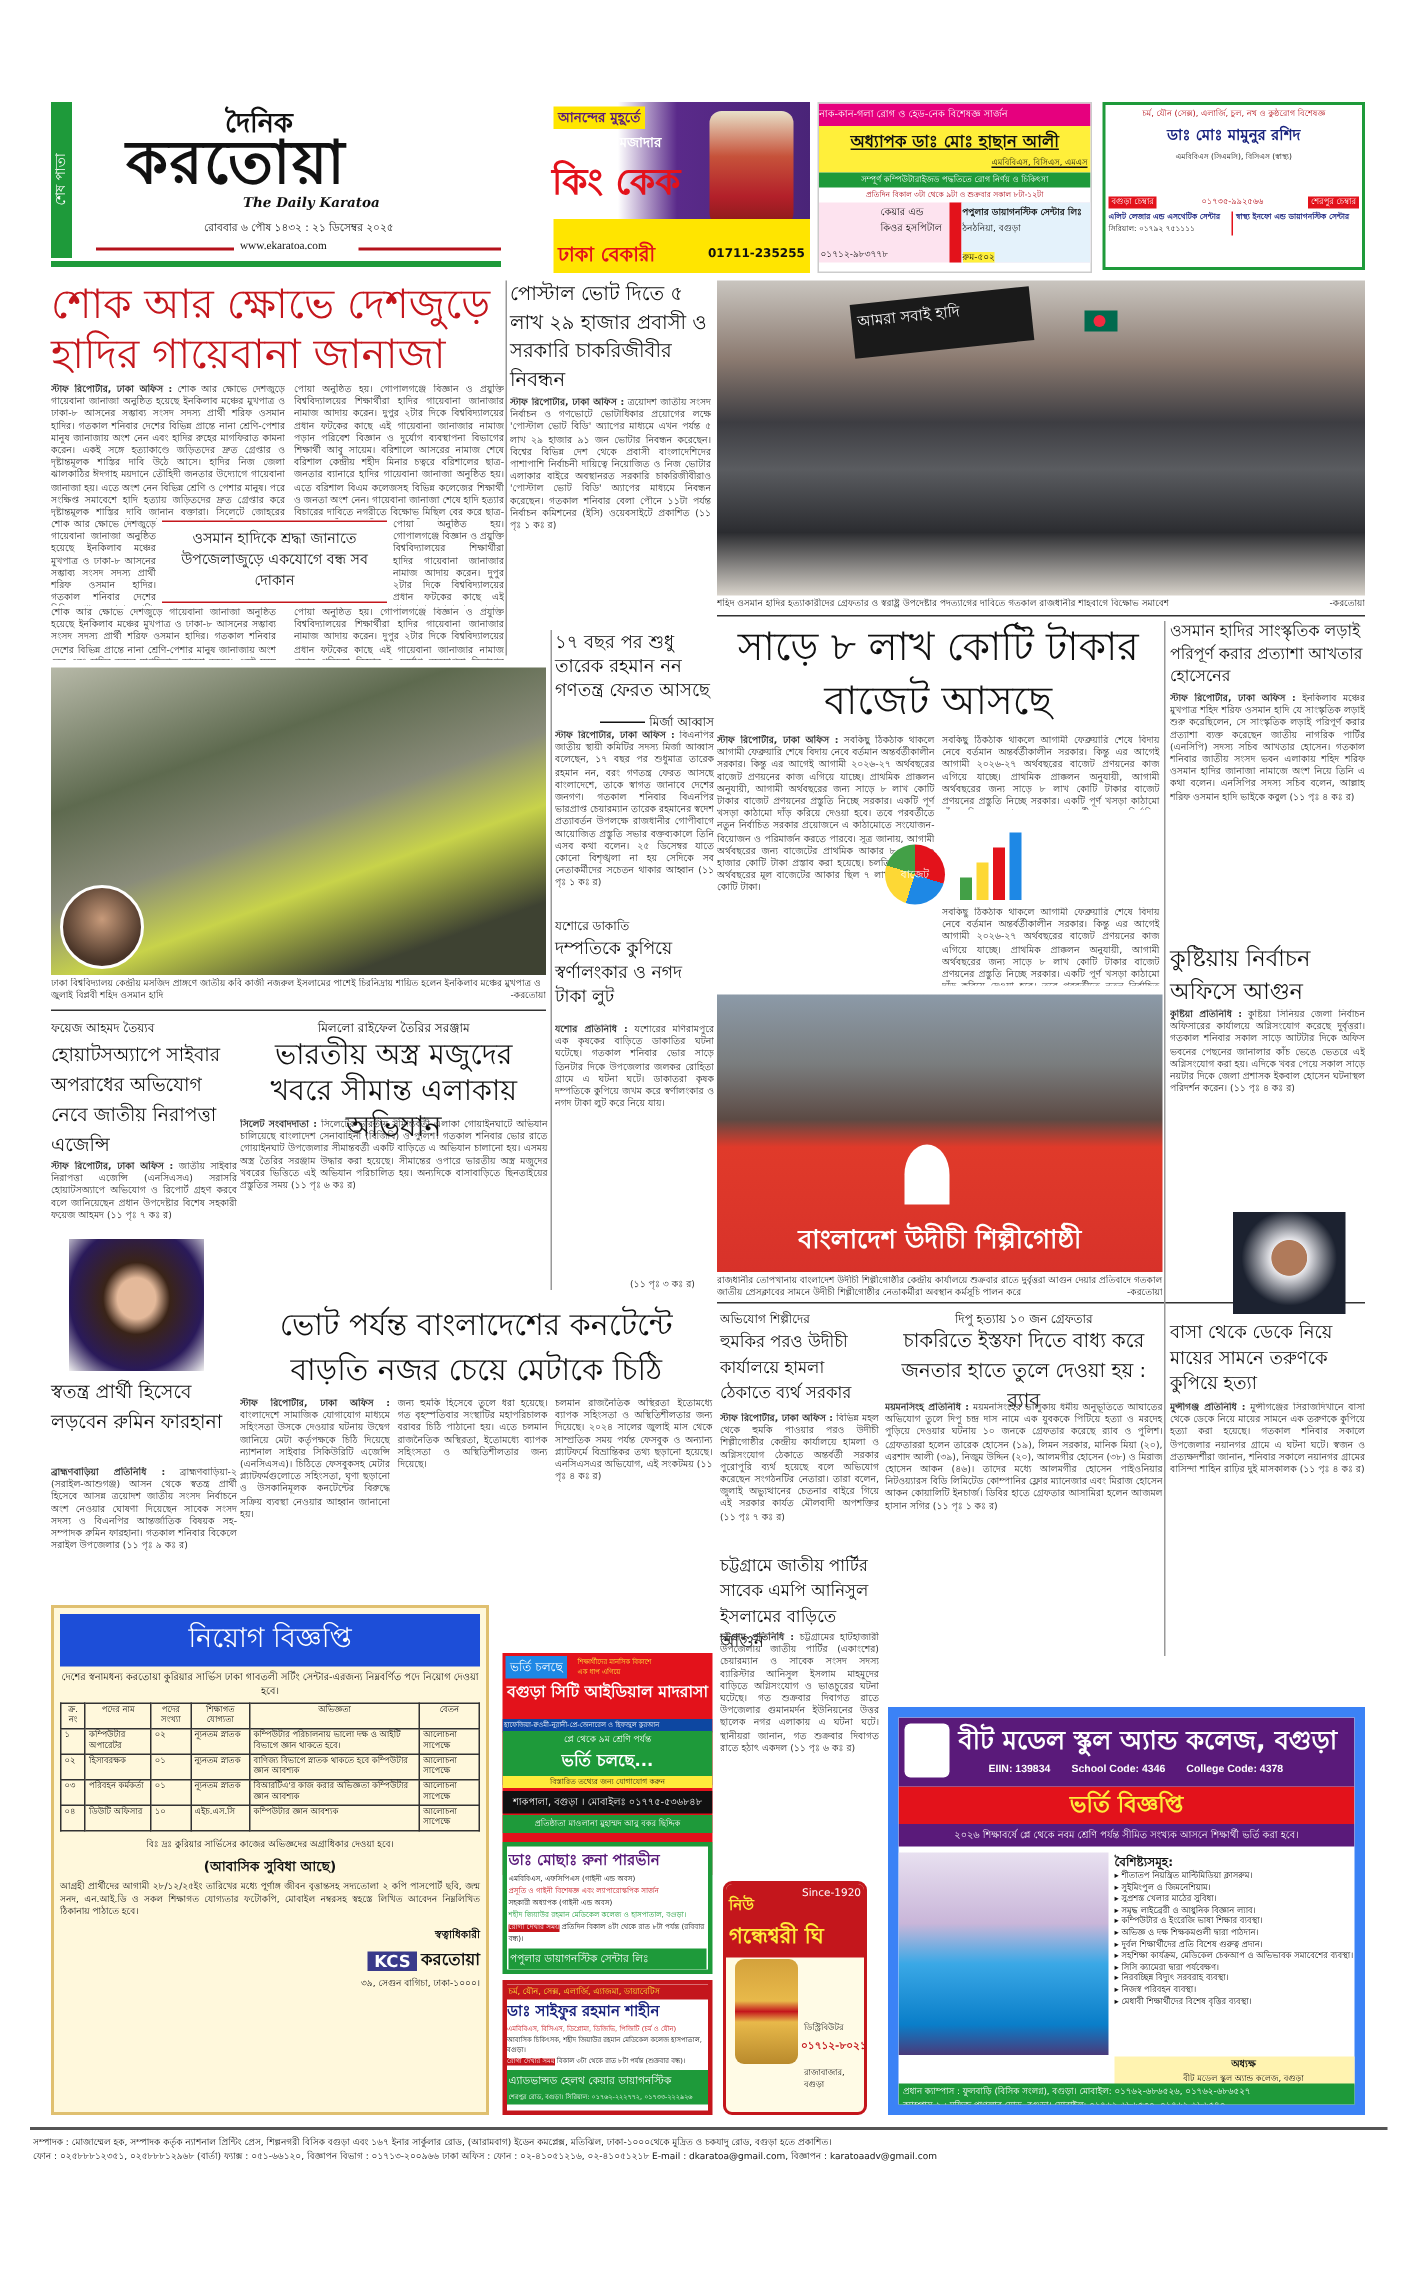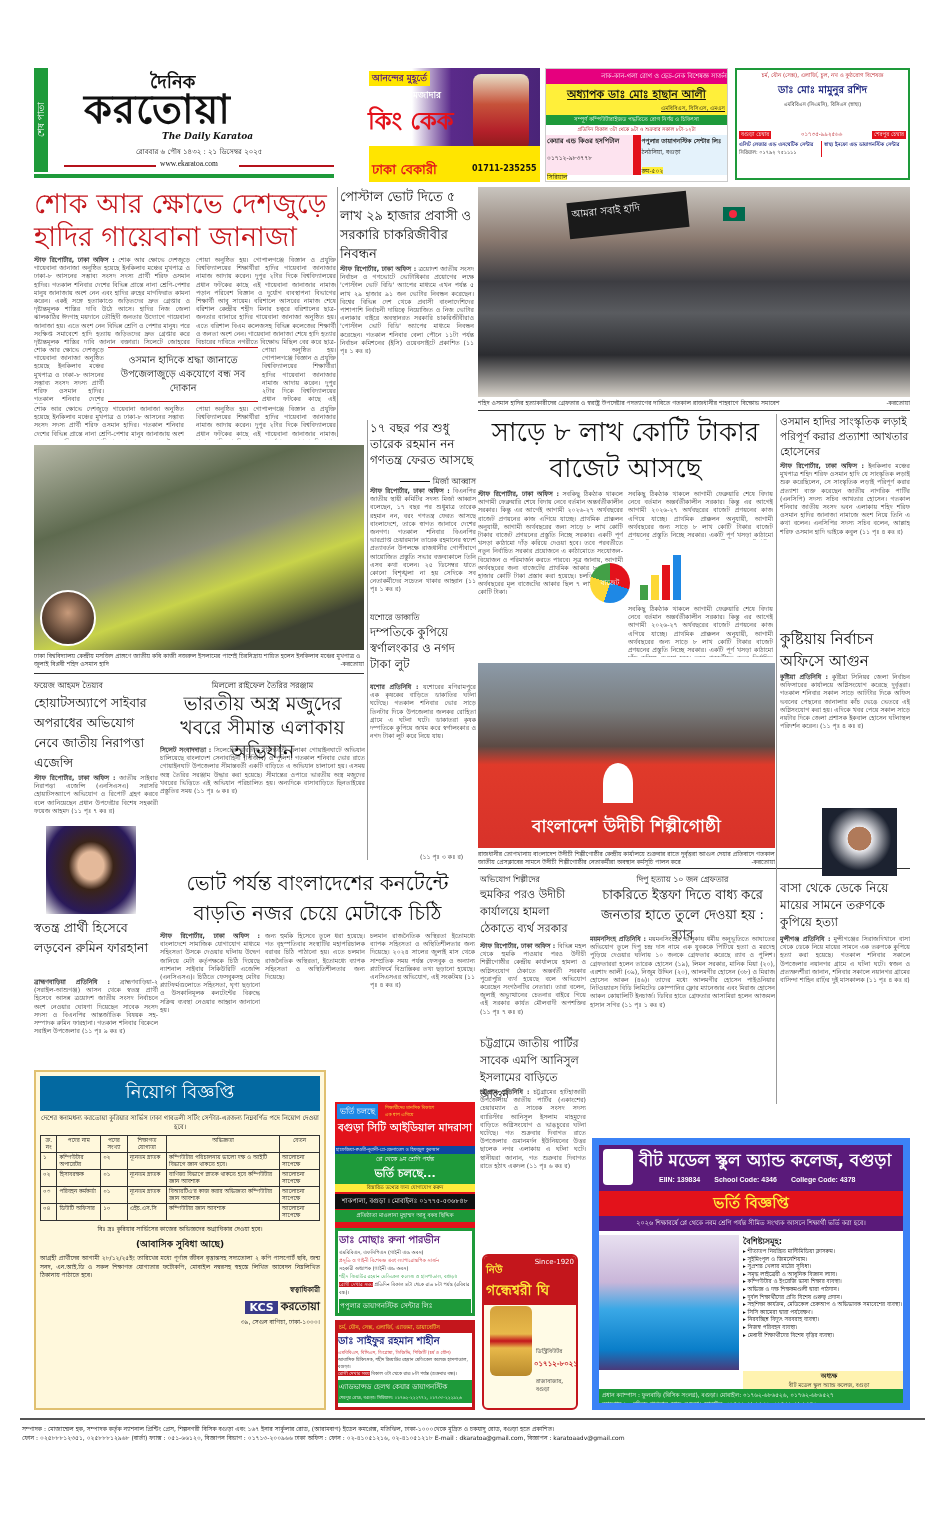--- a/index.html
+++ b/index.html
@@ -37,30 +37,30 @@
   <div class="abs" style="left:25px;top:34px;color:#e3121b;font-size:24px;font-weight:900;">কিং কেক</div>
   <div class="abs" style="left:130px;top:6px;width:56px;height:76px;border-radius:8px;background:linear-gradient(180deg,#e8e0c8,#c6523a 40%,#b3202a 75%,#8a1a1a);"></div>
   <div class="abs" style="left:26px;top:78px;width:171px;height:36px;background:#ffe500;">
     <div class="abs" style="left:3px;top:2px;font-size:7px;color:#5a1a7a;font-weight:bold;margin-top:40px;">পরিবেশক নিয়োগ চলছে...</div>
     <div class="abs" style="left:3px;top:14px;font-size:13px;color:#e3121b;font-weight:900;">ঢাকা বেকারী</div>
     <div class="abs" style="left:103px;top:18px;font-size:8px;color:#111;font-weight:bold;">01711-235255</div>
   </div>
 </div>
 
 <div class="abs ad" style="left:545px;top:68px;width:183px;height:114px;background:#fff;border:1px solid #ccc;">
-  <div style="background:#e6007e;color:#fff;font-size:6.5px;text-align:right;padding:2px 0;">নাক-কান-গলা রোগ ও হেড-নেক বিশেষজ্ঞ সার্জন</div>
+  <div style="background:#e6007e;color:#fff;font-size:6.5px;text-align:left;padding:2px 0;">নাক-কান-গলা রোগ ও হেড-নেক বিশেষজ্ঞ সার্জন</div>
   <div style="background:#ffef3a;padding:2px;text-decoration:underline;">
     <div style="font-size:11px;font-weight:900;color:#111;text-align:center;">অধ্যাপক ডাঃ মোঃ হাছান আলী</div>
     <div style="font-size:5.5px;text-align:right;">এমবিবিএস, বিসিএস, এমএস</div>
   </div>
   <div style="background:#1e9a3a;color:#fff;font-size:5.5px;text-align:center;padding:1px;">সম্পূর্ণ কম্পিউটারাইজড পদ্ধতিতে রোগ নির্ণয় ও চিকিৎসা</div>
   <div style="font-size:5px;text-align:center;color:#a01;padding:1px;">প্রতিদিন বিকাল ৩টা থেকে ৯টা ও শুক্রবার সকাল ৮টা-১২টা</div>
   <div style="display:flex;background:#fde3ef;height:40px;">
     <div style="flex:1;padding:1px;">
-      <div style="font-size:6.5px;font-weight:bold;">কেয়ার এন্ড কিওর হসপিটাল</div>
+      <div style="font-size:6.5px;font-weight:normal;padding-left:40px;">কেয়ার এন্ড কিওর হসপিটাল</div>
       <div style="font-size:6px;margin-top:6px;">০১৭১২-৯৮৩৭৭৮</div>
       <span style="font-size:6px;background:#ffef3a;">সিরিয়াল</span>
     </div>
     <div style="width:8px;background:#e3121b;"></div>
     <div style="flex:1;padding:1px;background:#e4f2fb;">
       <div style="font-size:6px;font-weight:bold;">পপুলার ডায়াগনস্টিক সেন্টার লিঃ</div>
       <div style="font-size:6px;">ঠনঠনিয়া, বগুড়া</div>
       <span style="font-size:6px;background:#ffef3a;">রুম-৫০২</span>
     </div>
   </div>
@@ -192,21 +192,21 @@
 <div class="abs txt" style="left:480px;top:942px;width:106px;height:90px;"><b>স্টাফ রিপোর্টার, ঢাকা অফিস :</b> <span>বিভিন্ন মহল থেকে হুমকি পাওয়ার পরও উদীচী শিল্পীগোষ্ঠীর কেন্দ্রীয় কার্যালয়ে হামলা ও অগ্নিসংযোগ ঠেকাতে অন্তর্বর্তী সরকার পুরোপুরি ব্যর্থ হয়েছে বলে অভিযোগ করেছেন সংগঠনটির নেতারা। তারা বলেন, জুলাই অভ্যুত্থানের চেতনার বাইরে গিয়ে এই সরকার কার্যত মৌলবাদী অপশক্তির</span> <span>(১১ পৃঃ ৭ কঃ র)</span></div>
 
 <div class="abs" style="left:590px;top:873px;width:185px;text-align:center;font-size:8px;">দিপু হত্যায় ১০ জন গ্রেফতার</div>
 <div class="abs hl" style="left:590px;top:885px;width:185px;font-size:13px;line-height:20px;text-align:center;">চাকরিতে ইস্তফা দিতে বাধ্য করে জনতার হাতে তুলে দেওয়া হয় : র‌্যাব</div>
 <div class="abs txt" style="left:590px;top:935px;width:185px;height:115px;"><b>ময়মনসিংহ প্রতিনিধি :</b> <span>ময়মনসিংহের ভালুকায় ধর্মীয় অনুভূতিতে আঘাতের অভিযোগ তুলে দিপু চন্দ্র দাস নামে এক যুবককে পিটিয়ে হত্যা ও মরদেহ পুড়িয়ে দেওয়ার ঘটনায় ১০ জনকে গ্রেফতার করেছে র‌্যাব ও পুলিশ। গ্রেফতাররা হলেন তারেক হোসেন (১৯), লিমন সরকার, মানিক মিয়া (২০), এরশাদ আলী (৩৯), নিজুম উদ্দিন (২০), আলমগীর হোসেন (৩৮) ও মিরাজ হোসেন আকন (৪৬)। তাদের মধ্যে আলমগীর হোসেন পাইওনিয়ার নিটওয়্যারস বিডি লিমিটেড কোম্পানির ফ্লোর ম্যানেজার এবং মিরাজ হোসেন আকন কোয়ালিটি ইনচার্জ। ডিবির হাতে গ্রেফতার আসামিরা হলেন আজমল হাসান সগির</span> <span>(১১ পৃঃ ১ কঃ র)</span></div>
 
 <div class="abs hl" style="left:480px;top:1035px;width:106px;font-size:11px;line-height:17px;">চট্টগ্রামে জাতীয় পার্টির সাবেক এমপি আনিসুল ইসলামের বাড়িতে আগুন</div>
 <div class="abs txt" style="left:480px;top:1088px;width:106px;height:98px;"><b>চট্টগ্রাম প্রতিনিধি :</b> <span>চট্টগ্রামের হাটহাজারী উপজেলায় জাতীয় পার্টির (একাংশের) চেয়ারম্যান ও সাবেক সংসদ সদস্য ব্যারিস্টার আনিসুল ইসলাম মাহমুদের বাড়িতে অগ্নিসংযোগ ও ভাঙচুরের ঘটনা ঘটেছে। গত শুক্রবার দিবাগত রাতে উপজেলার গুমানমর্দন ইউনিয়নের উত্তর ছালেক নগর এলাকায় এ ঘটনা ঘটে। স্থানীয়রা জানান, গত শুক্রবার দিবাগত রাতে হঠাৎ একদল</span> <span>(১১ পৃঃ ৬ কঃ র)</span></div>
 
 <div class="abs ad" style="left:34px;top:1070px;width:292px;height:340px;background:#fff8dc;border:2px solid #e0c070;padding:4px;">
-  <div style="background:#0369a1;color:#fff;font-size:18px;text-align:center;padding:2px 0;">নিয়োগ বিজ্ঞপ্তি</div>
+  <div style="background:#1d4ed8;color:#fff;font-size:18px;text-align:center;padding:2px 0;">নিয়োগ বিজ্ঞপ্তি</div>
   <div style="font-size:6.5px;line-height:9px;text-align:center;margin:3px 0;">দেশের স্বনামধন্য করতোয়া কুরিয়ার সার্ভিস ঢাকা গাবতলী সর্টিং সেন্টার-এরজন্য নিম্নবর্ণিত পদে নিয়োগ দেওয়া হবে।</div>
   <table>
     <thead>
         <tr id="job-head">
           <th>ক্র. নং</th>
           <th>পদের নাম</th>
           <th>পদের সংখ্যা</th>
           <th>শিক্ষাগত যোগ্যতা</th>
           <th>অভিজ্ঞতা</th>
           <th>বেতন</th>

